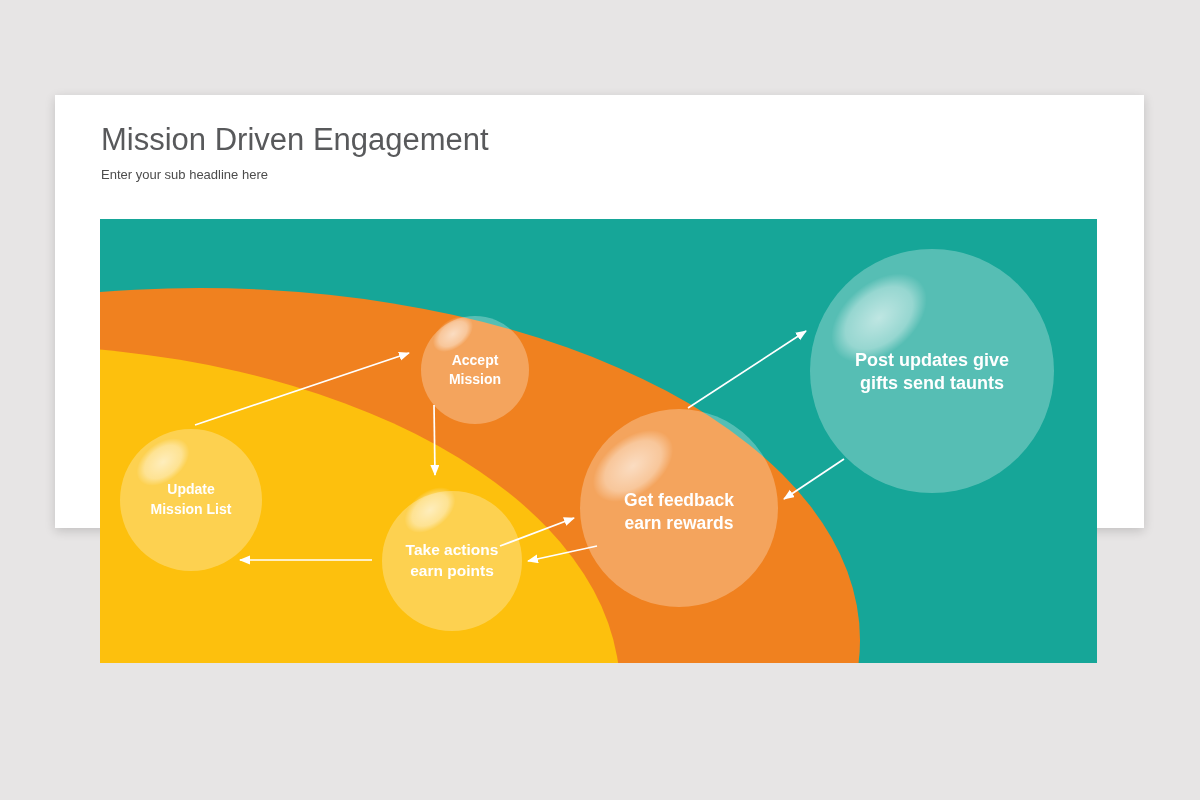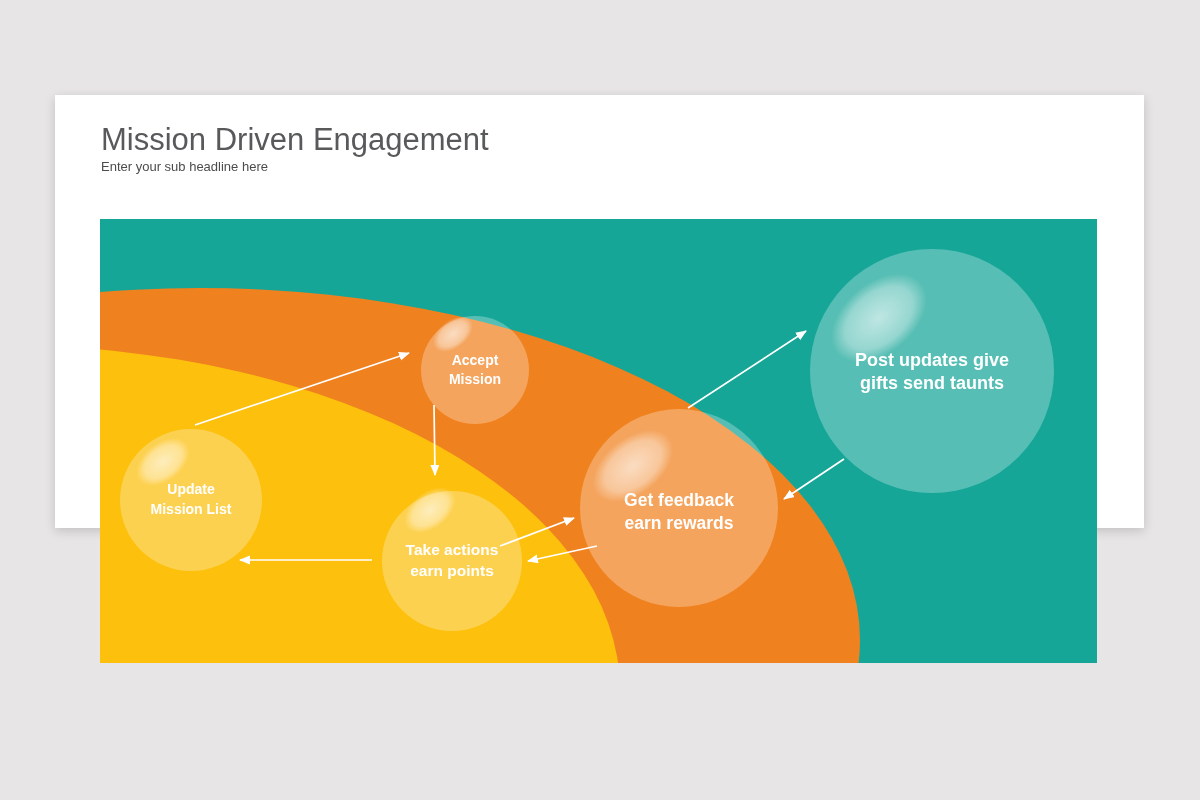--- a/index.html
+++ b/index.html
@@ -18,21 +18,21 @@
     position:absolute;left:55px;top:95px;width:1089px;height:433px;
     background:var(--card_bg);
     box-shadow:0 3px 10px rgba(0,0,0,0.16);
   }
   .slide-title{
     position:absolute;left:46px;top:27px;
     font-size:31px;font-weight:400;color:var(--title_text);
     letter-spacing:0;
   }
   .slide-subtitle{
-    position:absolute;left:46px;top:64px;
+    position:absolute;left:46px;top:72px;
     font-size:13px;font-weight:400;color:var(--subtitle_text);
   }
   .diagram-wrap{
     position:absolute;left:45px;top:124px;width:997px;height:444px;
   }
   svg{display:block;}
   .bg-teal{fill:var(--teal);}
   .arc-orange{fill:var(--orange);}
   .arc-yellow{fill:var(--yellow);}
   .bubble{fill:#ffffff;fill-opacity:0.28;}

